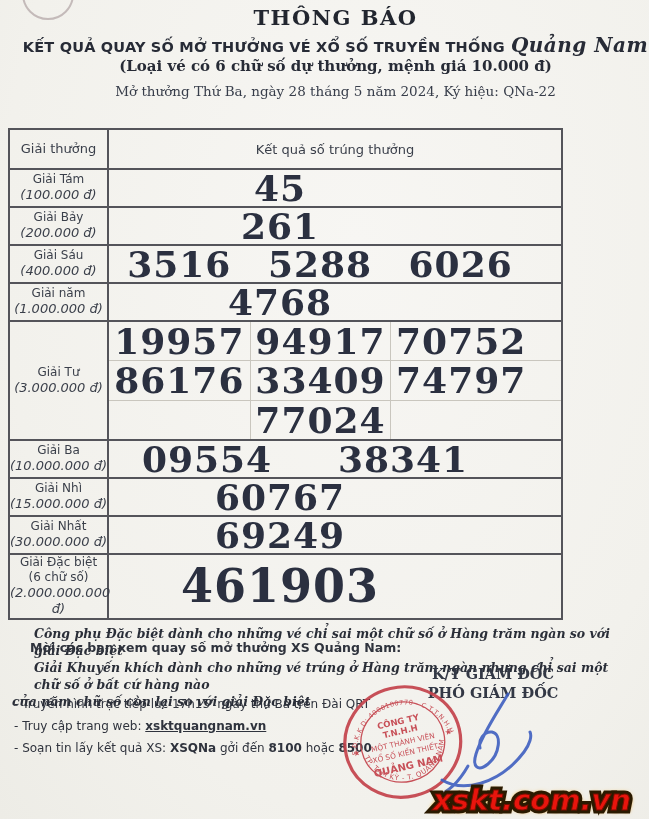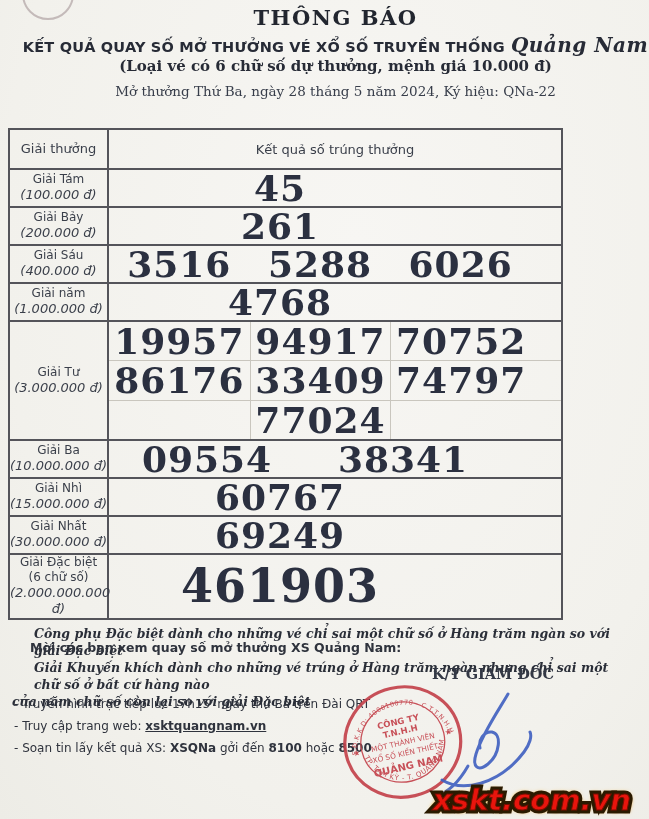--- a/index.html
+++ b/index.html
@@ -244,20 +244,21 @@
     </div>
   <div class="invite">Mời các bạn xem quay số mở thưởng XS Quảng Nam:</div>
   <div class="contacts">
       <div class="contact-line"><span class="">- Truyền hình trực tiếp lúc 17h15' ngày thứ Ba trên Đài QRT</span></div>
       <div class="contact-line"><span class="">- Truy cập trang web: </span><span class="b u">xsktquangnam.vn</span></div>
       <div class="contact-line"><span class="">- Soạn tin lấy kết quả XS: </span><span class="b ">XSQNa</span><span class=""> gởi đến </span><span class="b ">8100</span><span class=""> hoặc </span><span class="b ">8500</span></div>
     </div>
 
   <div class="sign-title">
     <div>K/T GIÁM ĐỐC</div>
+    <div>PHÓ GIÁM ĐỐC</div>
   </div>
 
   <svg class="stamp" viewBox="0 0 124 118">
     <g fill="none" stroke="#c4434c">
       <ellipse cx="62" cy="58" rx="58" ry="55" stroke-width="3.2"></ellipse>
       <ellipse cx="62" cy="58" rx="42" ry="40" stroke-width="1.3"></ellipse>
     </g>
     <defs>
       <path id="arcTop" d="M 16 80 A 48 46 0 1 1 108 80"></path>
       <path id="arcBottom" d="M 21 64 A 42 41 0 0 0 103 64"></path>

